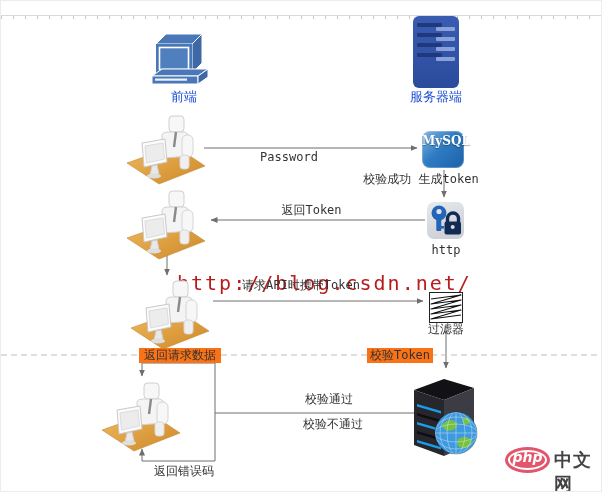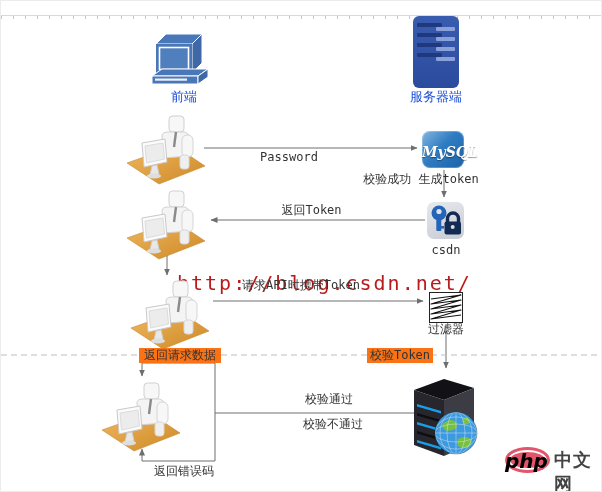--- a/index.html
+++ b/index.html
@@ -30,33 +30,33 @@
   .srv-blue{width:46px;height:72px;background:linear-gradient(180deg,#3a5cb0,#2b4c9d);
     border-radius:6px;position:absolute;z-index:2;}
   .srv-blue .bar{position:absolute;border-radius:1px;}
   .srv-blue .bar.dark{left:4px;width:25px;height:4px;background:#20397e;}
   .srv-blue .bar.lite{left:23px;width:19px;height:4px;background:#8ba1da;}
   
   .mysql{width:42px;height:37px;border-radius:8px;position:absolute;z-index:2;
     background:linear-gradient(135deg,#84b6e0 0%,#2f7cc2 45%,#1b61a8 100%);
     box-shadow:inset 0 0 0 1px rgba(255,255,255,.25);
     color:#fff;text-align:center;}
-  .mysql span{display:inline-block;margin-top:13px;font-family:"DejaVu Serif","Liberation Serif",serif;
-    font-weight:bold;font-size:14px;text-shadow:0 1px 1px rgba(0,0,0,.4);font-style:italic;}
+  .mysql span{display:inline-block;margin-top:3px;font-family:"DejaVu Serif","Liberation Serif",serif;
+    font-weight:bold;font-size:12px;text-shadow:0 1px 1px rgba(0,0,0,.4);}
   
   .tokenbox{width:37px;height:37px;border-radius:7px;position:absolute;z-index:2;
     background:linear-gradient(160deg,#e6e9ed,#c8ccd3);}
   
   
   .php-ellipse{position:absolute;width:45px;height:26px;border-radius:50%;
     background:#e2556b;z-index:3;}
   .php-ellipse::before{content:"";position:absolute;left:3px;top:3px;right:3px;bottom:3px;
     border:2px solid #fff;border-radius:50%;}
-  .php-ellipse span{position:absolute;left:0;right:0;top:2px;text-align:left;
-    color:#000000;font-weight:bold;font-style:italic;font-size:20px;
+  .php-ellipse span{position:absolute;left:0;right:0;top:2px;text-align:center;
+    color:#ffffff;font-weight:bold;font-style:italic;font-size:14px;
     font-family:"DejaVu Sans","Liberation Sans",sans-serif;}
   .logo-suffix{position:absolute;z-index:3;font-weight:bold;font-size:18px;color:#434343;
     font-family:"DejaVu Sans","Liberation Sans",sans-serif;letter-spacing:1px;}
 </style>
 </head>
 <body>
 
 <div id="canvas">
 
   <div class="ruler"></div>
@@ -203,21 +203,21 @@
 
   <div class="mysql" style="left:421px;top:130px">
     <span>MySQL</span>
   </div>
 
   <div class="tokenbox" style="left:426px;top:201px">
     <svg width="37" height="37">
         <use href="#keylock"></use>
       </svg>
   </div>
-  <div class="lbl" style="left:423px;top:242px;width:44px">csdn</div>
+  <div class="lbl" style="left:423px;top:242px;width:44px">http</div>
 
   <div class="icon" style="left:428px;top:291px;width:34px;height:31px">
     <svg width="34" height="31">
         <use href="#filtericon"></use>
       </svg>
   </div>
   <div class="lbl" style="left:423px;top:321px;width:44px">过滤器</div>
 
   <div class="icon" style="left:407px;top:370px;width:72px;height:88px">
     <svg width="72" height="88">

